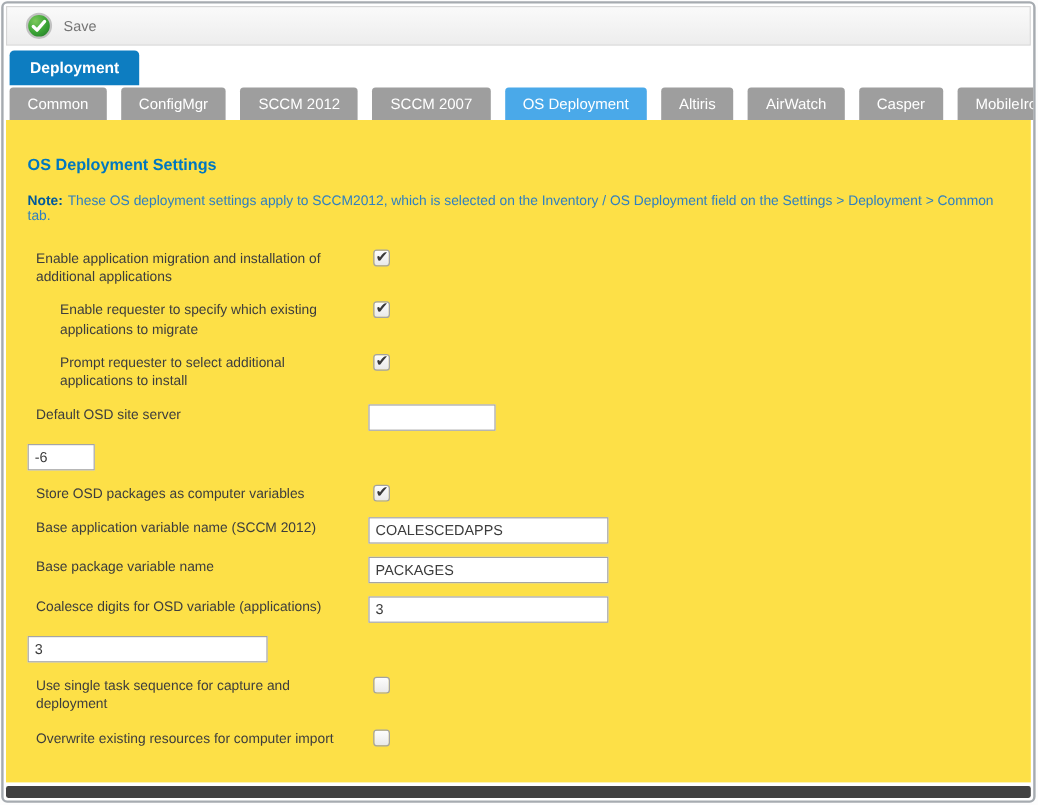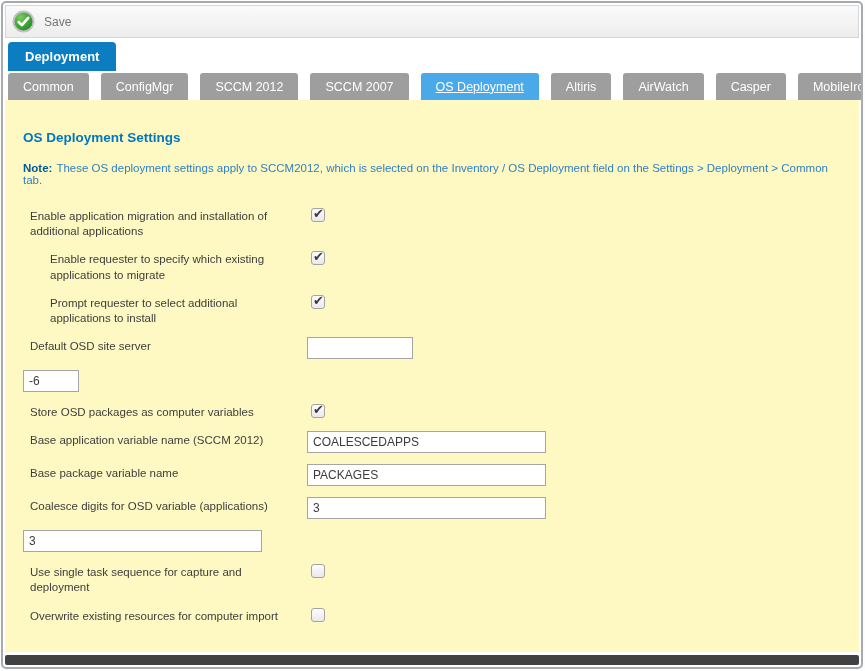--- a/index.html
+++ b/index.html
@@ -21,20 +21,21 @@
     overflow: hidden;
   }
   
   .toolbar {
     height: 33px;
     flex: 0 0 33px;
     background: linear-gradient(#fafafa, #ededed);
     border: 1px solid #d6d6d6;
     display: flex;
     align-items: center;
+    padding-left: 9px;
   }
   .save-btn {
     display: inline-flex;
     align-items: center;
     gap: 9px;
     cursor: pointer;
     padding: 2px 6px;
   }
   .save-icon { width: 23px; height: 23px; display: block; }
   .save-label { font-size: 12px; color: #757575; }
@@ -55,25 +56,25 @@
     background: var(--inactive-tab-gray, #9e9e9e);
     color: #fff;
     font-size: 12.5px;
     display: inline-flex;
     align-items: center;
     padding: 0 15px;
     border-radius: 3px 3px 0 0;
     cursor: pointer;
     white-space: nowrap;
   }
-  .tab.selected { background: var(--selected-tab-blue, #4aa9e9); text-decoration: underline; }
+  .tab.selected { background: var(--selected-tab-blue, #4aa9e9); }
   
   .content {
     flex: 1 1 auto;
-    background: #fef9c3;
+    background: #fde047;
     padding: 30px 18px 0 18px;
     overflow: hidden;
   }
   .page-heading {
     font-size: 13.5px;
     font-weight: bold;
     color: var(--heading-blue, #0077c0);
     margin-bottom: 17px;
   }
   .note-line { font-size: 11.5px; margin-bottom: 21px; color: var(--note-blue, #2f7fc1); }
@@ -115,21 +116,21 @@
     background: #fff;
     font-family: "Liberation Sans", sans-serif;
     font-size: 12px;
     color: #3c3c3c;
     padding: 0 5px;
     outline: none;
   }
   .w-full { width: 406px; }
   .w-md   { width: 106px; }
   .w-sm   { width: 56px; }
-  .w-std  { width: 239px; }
+  .w-std  { width: 200px; }
   
   .bottom-bar {
     flex: 0 0 10px;
     height: 10px;
     margin: 3px 0 2px 0;
     background: var(--bottom-bar, #414141);
     border-radius: 2px;
   }
 </style>
 </head>

